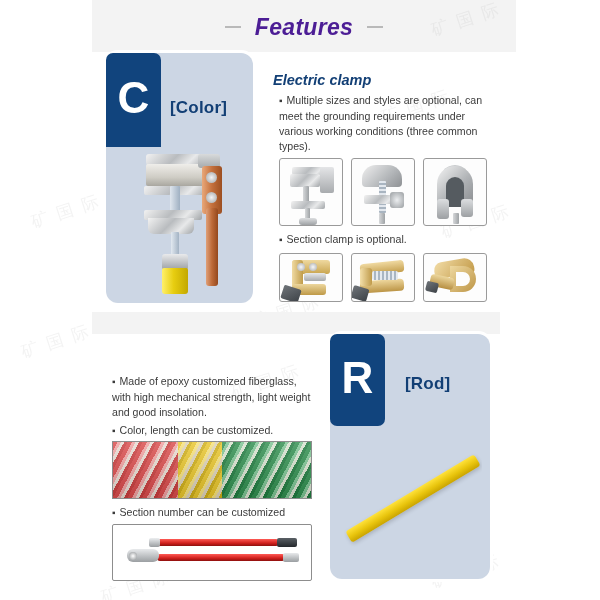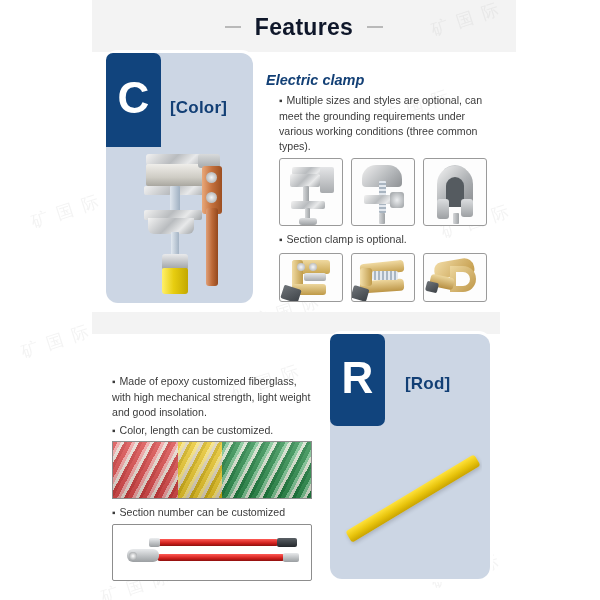--- a/index.html
+++ b/index.html
@@ -32,22 +32,22 @@
     position:absolute; left:92px; top:0; width:424px; height:52px;
     background:#f3f3f3;
   }
   .header-title{
     position:absolute; left:92px; top:10px; width:424px;
     text-align:center;
     display:flex; align-items:center; justify-content:center; gap:14px;
     height:34px;
   }
   .header-title .txt{
-    font-size:23px; font-weight:bold; 
-    color:#0f172a; letter-spacing:0.3px;
+    font-size:23px; font-weight:bold; font-style:italic;
+    color:#4c1d95; letter-spacing:0.3px;
   }
   .dash{ width:16px; height:2px; background:#b9b9b9; display:inline-block; }
 
   
   .card{
     position:absolute;
     background:#ccd6e4;
     border-radius:12px;
     box-shadow:0 0 0 3px #ffffff;
   }
@@ -175,21 +175,21 @@
 
     <div class="sil" style="left:20px;top:62px;width:58px;height:10px;"></div>
     <div class="sil" style="left:24px;top:70px;width:46px;height:16px;border-radius:0 0 6px 6px;"></div>
     <div class="bolt" style="left:47px;top:84px;width:8px;height:30px;background:linear-gradient(90deg,#e2e9f0,#a3b3c4);"></div>
 
     <div style="position:absolute;left:38px;top:106px;width:26px;height:16px;background:linear-gradient(180deg,#e9eaec,#9b9fa2);border-radius:3px;"></div>
 
     <div style="position:absolute;left:38px;top:120px;width:26px;height:26px;background:linear-gradient(90deg,#fff06a,#e7cd10 45%,#c3a800);border-radius:2px 2px 3px 3px;"></div>
   </div>
 
-  <div class="sec-title" style="left:266px;top:72px;">Electric clamp</div>
+  <div class="sec-title" style="left:273px;top:72px;">Electric clamp</div>
 
   <div class="body-text" style="left:279px;top:93px;width:216px;">
     <p class="bul">Multiple sizes and styles are optional, can meet the grounding requirements under various working conditions (three common types).</p>
   </div>
 
   <div class="thumb" style="left:279px;top:158px;width:64px;height:68px;">
     <div class="sil" style="left:12px;top:8px;width:36px;height:8px;"></div>
     <div class="sil" style="left:10px;top:15px;width:30px;height:13px;"></div>
     <div style="position:absolute;left:40px;top:8px;width:14px;height:26px;background:linear-gradient(180deg,#e4e5e7,#a8abae);border-radius:2px;"></div>
     <div class="bolt" style="left:23px;top:27px;width:6px;height:18px;"></div>

